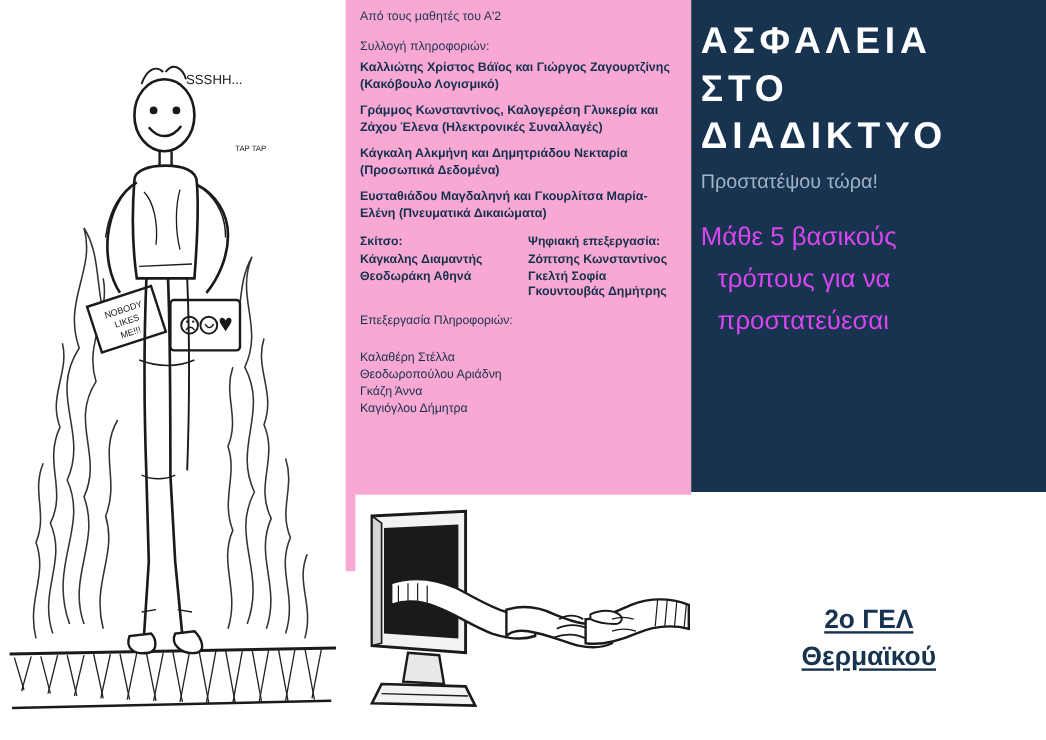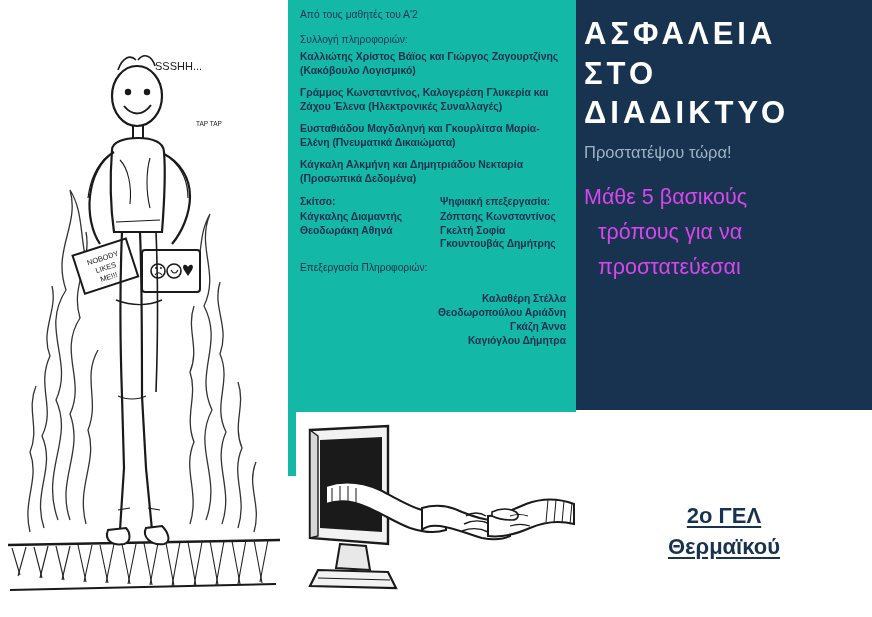--- a/index.html
+++ b/index.html
@@ -22,21 +22,21 @@
     width: 288px; height: 617px;
     background: #ffffff;
   }
   .illustration svg { display: block; }
 
   
   .credits {
     position: absolute;
     left: 288px; top: 0;
     width: 288px; height: 476px;
-    background: #14b8a6;
+    background: #f9a8d4;
     padding: 8px 10px 6px 12px;
     font-size: 10.3px;
     line-height: 1.33;
     color: #15304a;
   }
   .credits .intro {
     font-weight: normal;
     font-size: 10.3px;
     margin-bottom: 11px;
     color: #1b3550;
@@ -70,24 +70,23 @@
     font-weight: bold;
     font-size: 10.3px;
     line-height: 1.32;
   }
   .proc .hdr {
     font-weight: normal;
     font-size: 10.2px;
     margin-bottom: 18px;
   }
   .proc .nm {
-    font-weight: bold;
+    font-weight: normal;
     font-size: 10.3px;
     line-height: 1.34;
-    text-align: right;
   }
 
   
   .right-panel {
     position: absolute;
     left: 576px; top: 0;
     width: 296px; height: 410px;
     background: #17334f;
     color: #ffffff;
     padding: 14px 14px 10px 8px;
@@ -259,24 +258,24 @@
 
     <div class="section-label">Συλλογή πληροφοριών:</div>
 
     <div class="entry">
       <span class="just">Καλλιώτης  Χρίστος  Βάϊος  και  Γιώργος Ζαγουρτζίνης (Κακόβουλο Λογισμικό)</span>
     </div>
     <div class="entry">
       <span class="just">Γράμμος Κωνσταντίνος, Καλογερέση Γλυκερία και Ζάχου Έλενα (Ηλεκτρονικές Συναλλαγές)</span>
     </div>
     <div class="entry">
+      <span class="just">Κάγκαλη Αλκμήνη και Δημητριάδου Νεκταρία (Προσωπικά Δεδομένα)</span>
+    </div>
+    <div class="entry">
       <span class="just">Ευσταθιάδου Μαγδαληνή και Γκουρλίτσα Μαρία-Ελένη (Πνευματικά Δικαιώματα)</span>
-    </div>
-    <div class="entry">
-      <span class="just">Κάγκαλη Αλκμήνη και Δημητριάδου Νεκταρία (Προσωπικά Δεδομένα)</span>
     </div>
 
     <div class="two-col">
       <div class="col">
         <div class="hdr">Σκίτσο:</div>
         <div class="nm" style="white-space: pre-line;">Κάγκαλης Διαμαντής
 Θεοδωράκη Αθηνά</div>
       </div>
       <div class="col">
         <div class="hdr">Ψηφιακή επεξεργασία:</div>

